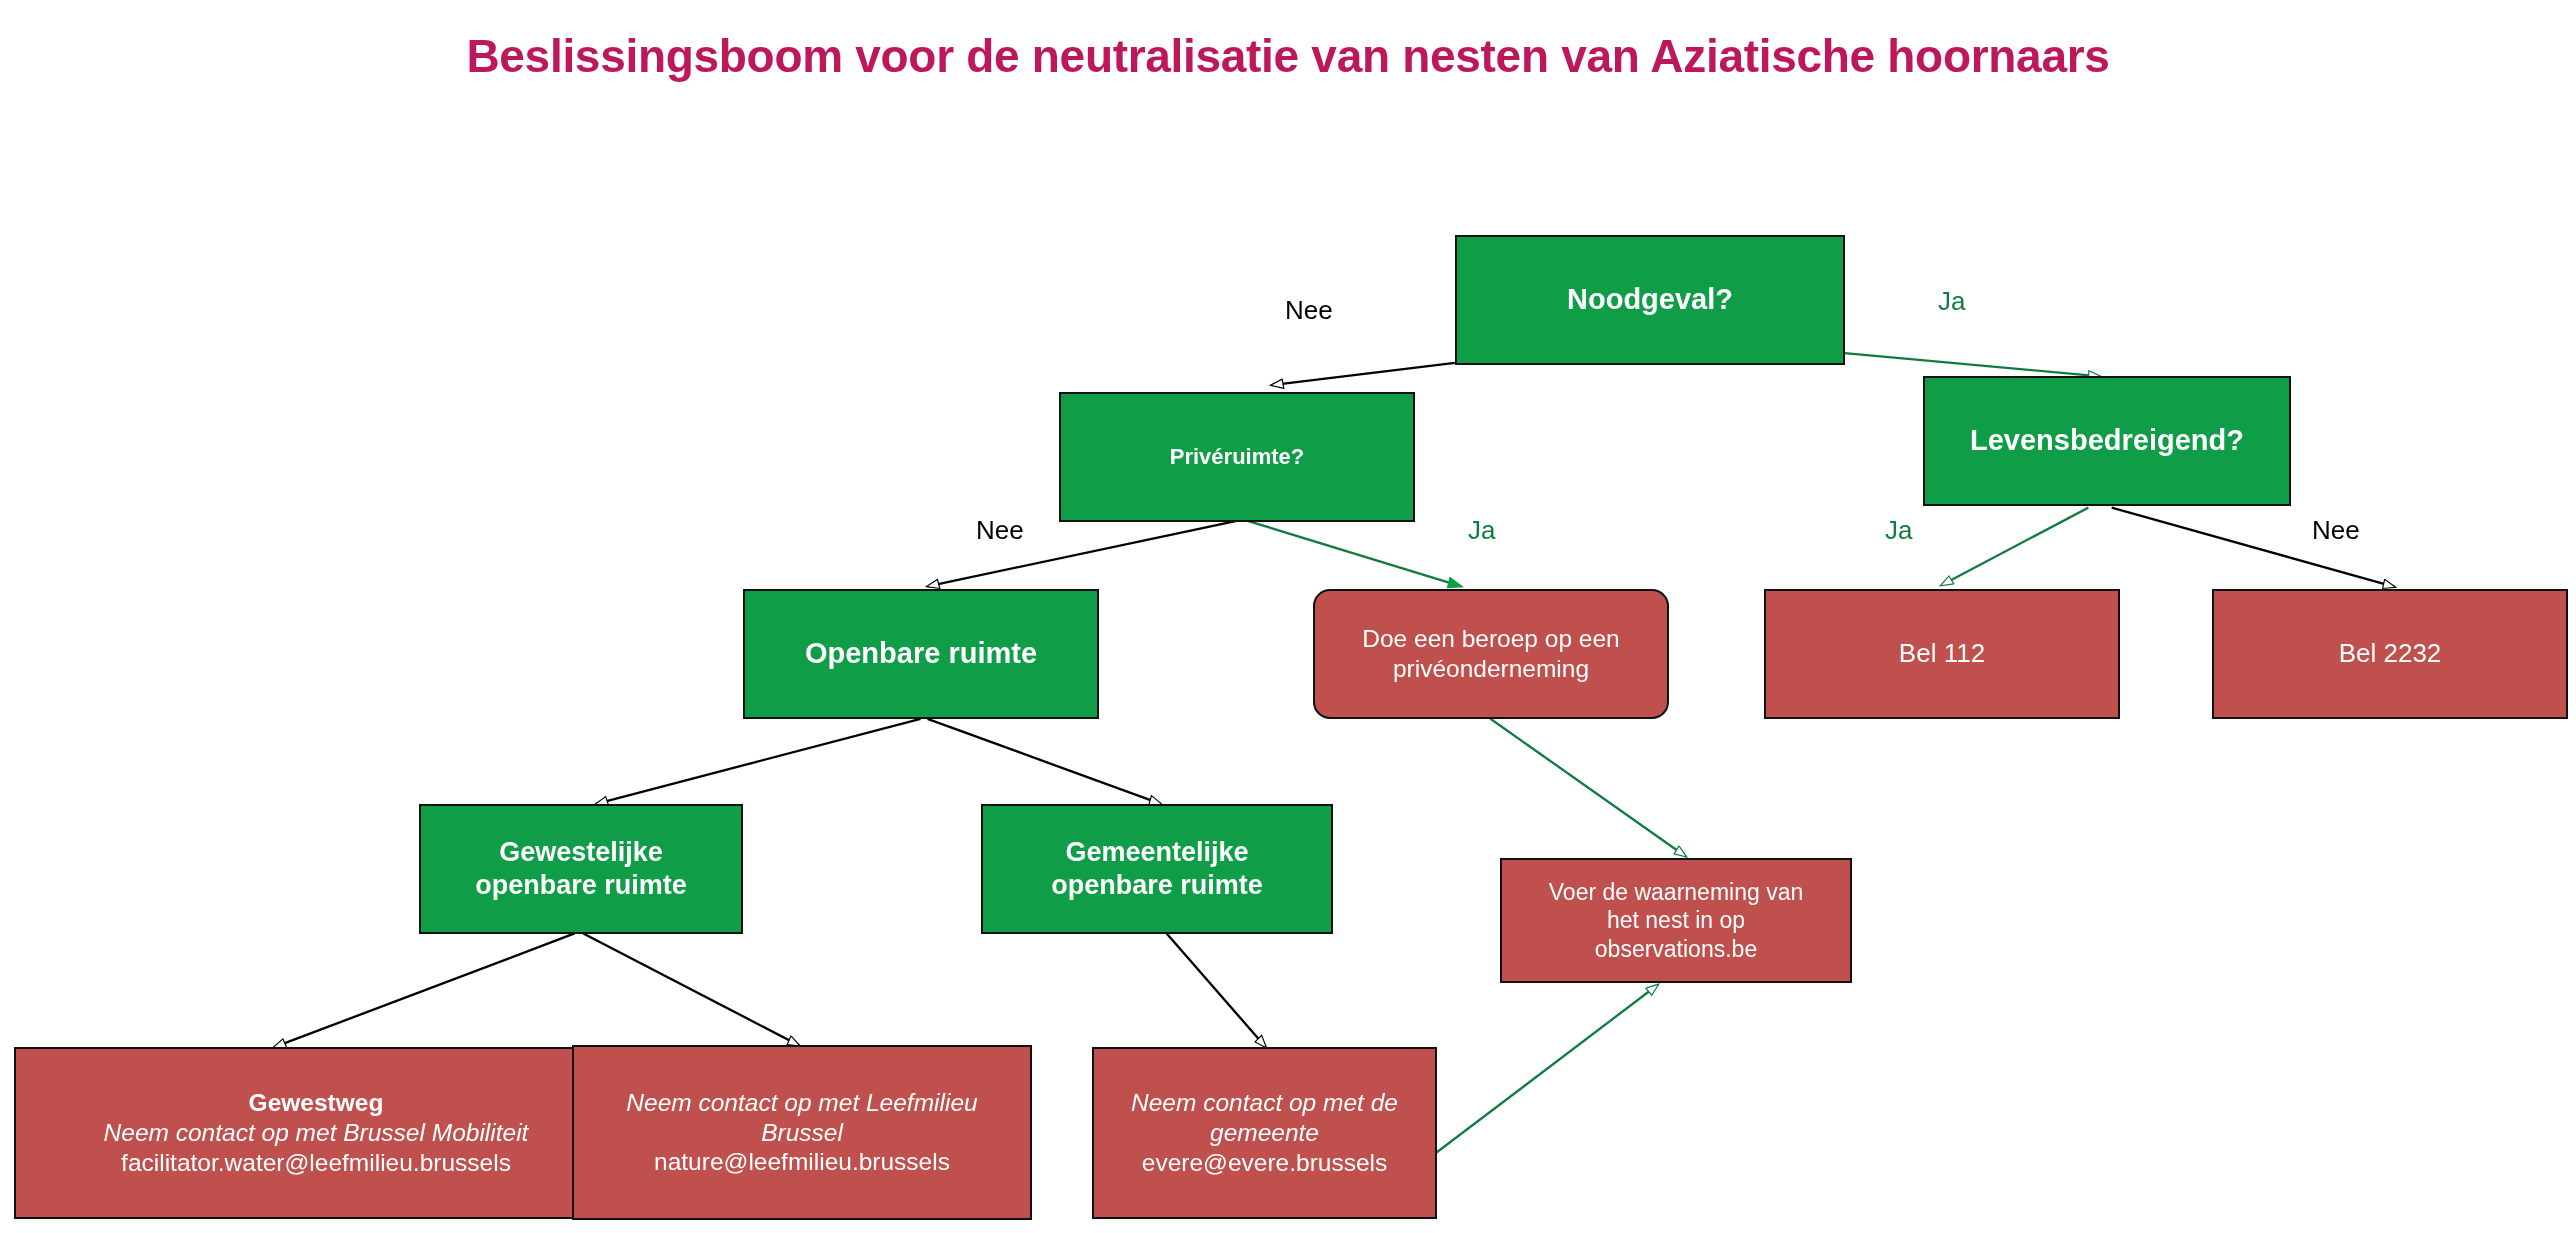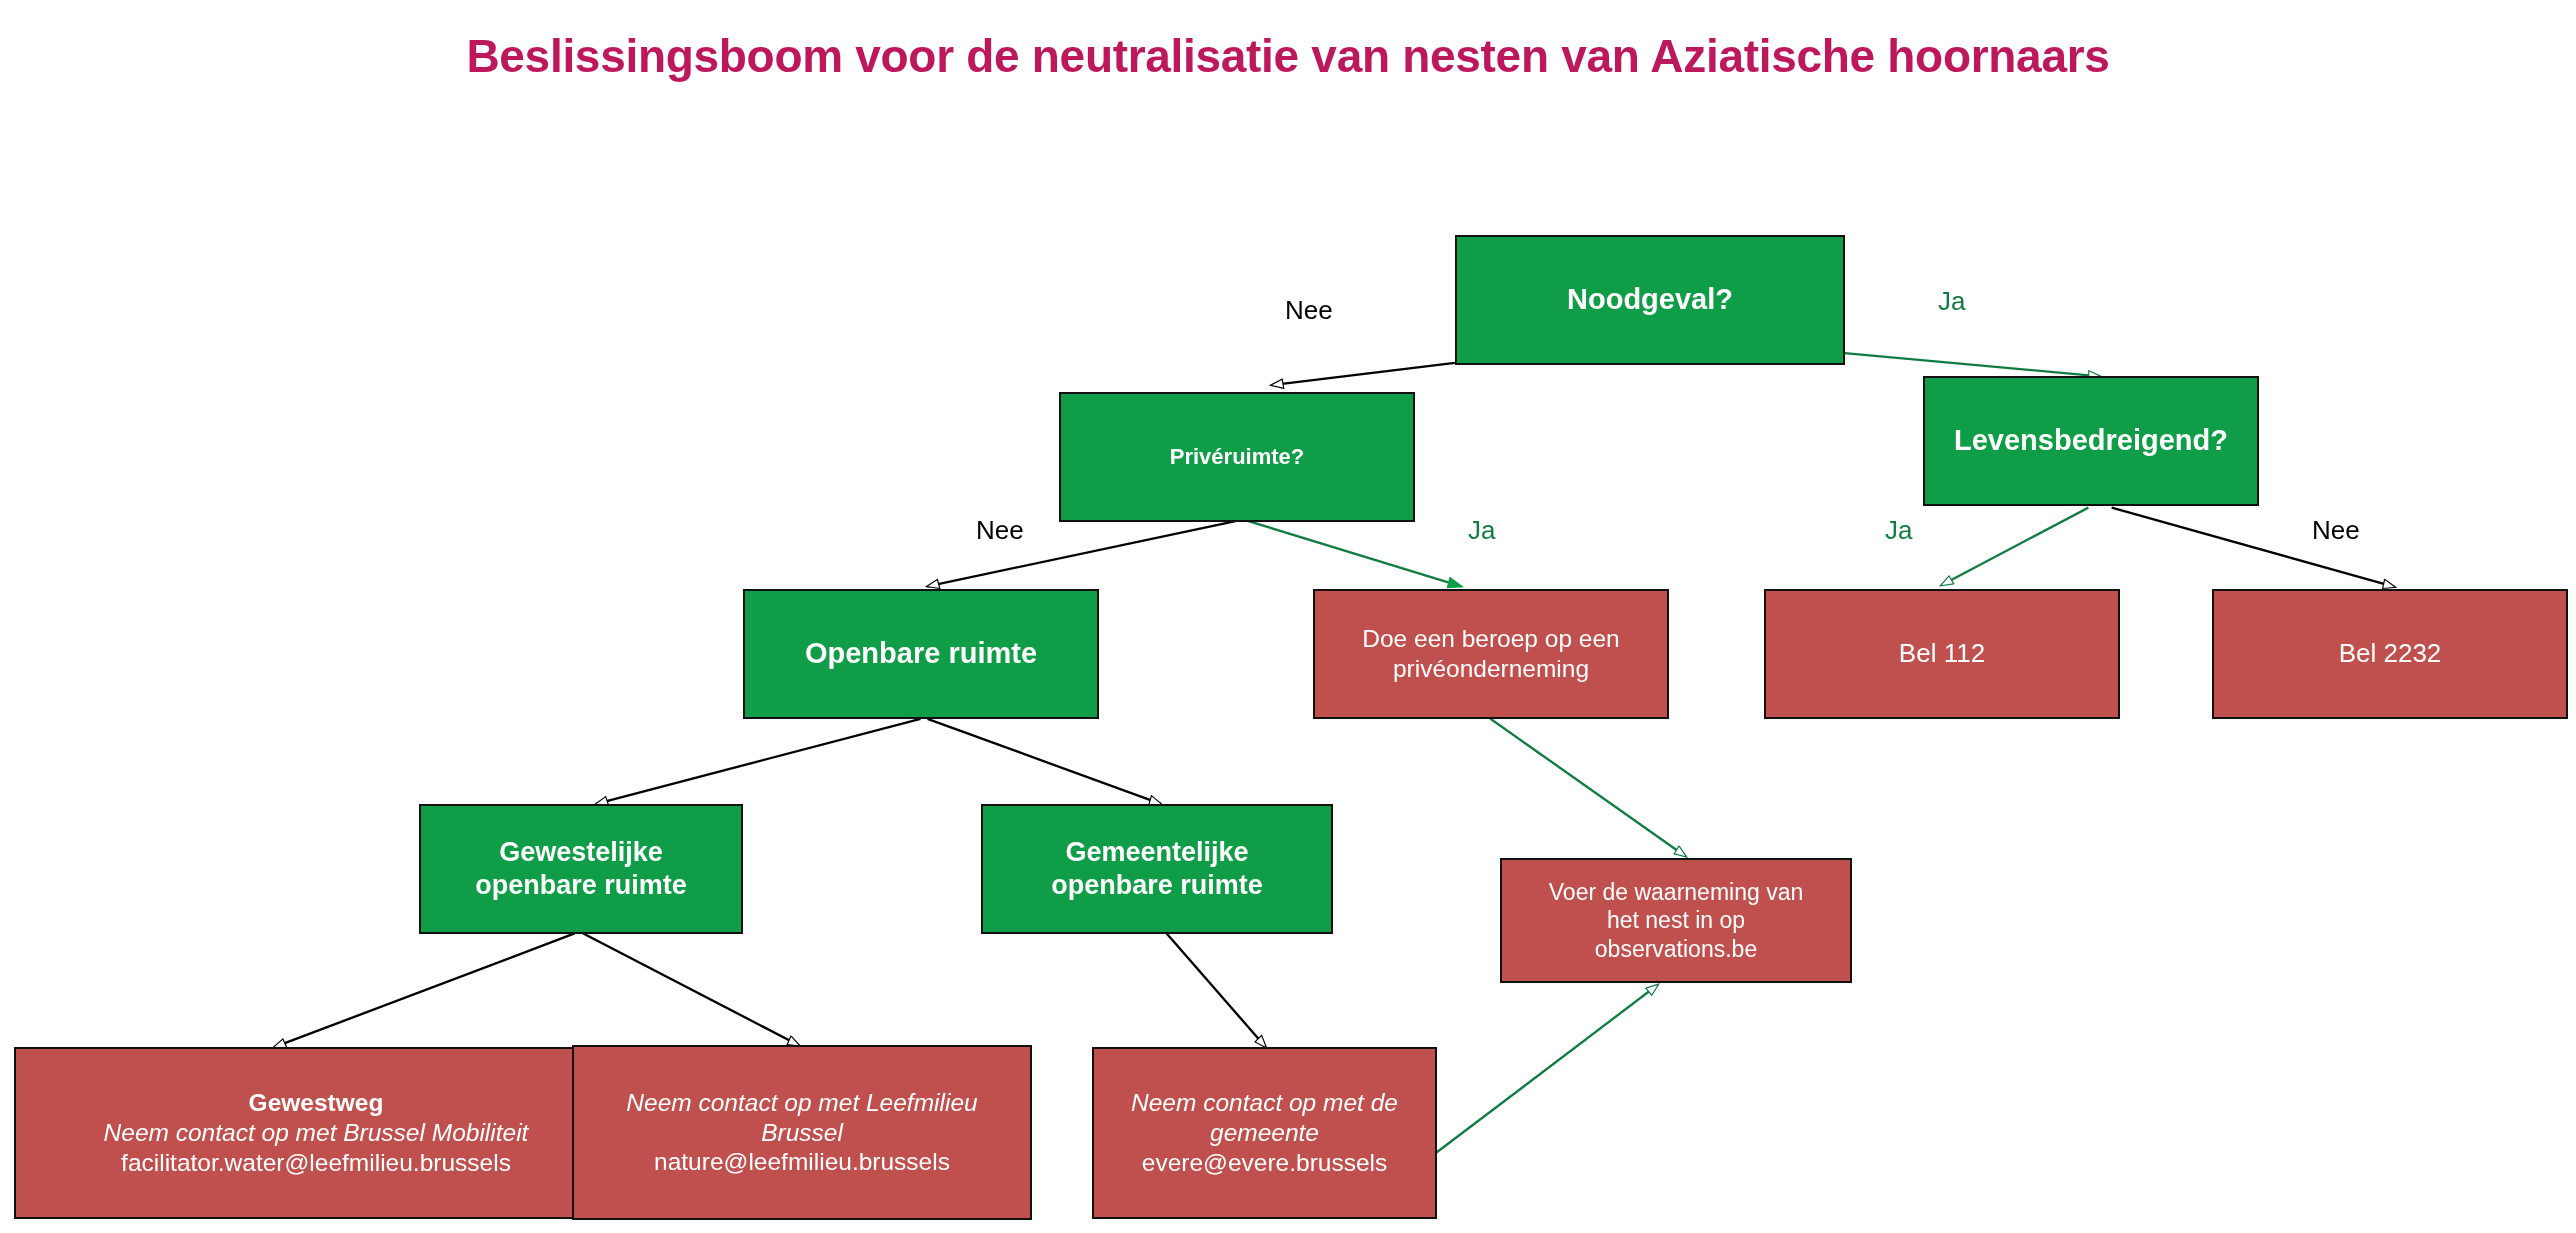--- a/index.html
+++ b/index.html
@@ -105,33 +105,33 @@
       <span class="ln bold">Noodgeval?</span>
     </span>
   </div>
 
   <div class="node green" id="n-priveruimte" style="left:1059px;top:392px;width:356px;height:130px;font-size:22px;">
     <span class="stack">
       <span class="ln bold">Privéruimte?</span>
     </span>
   </div>
 
-  <div class="node green" id="n-levensbedreigend" style="left:1923px;top:376px;width:336px;height:130px;font-size:29px;">
+  <div class="node green" id="n-levensbedreigend" style="left:1923px;top:376px;width:368px;height:130px;font-size:29px;">
     <span class="stack">
       <span class="ln bold">Levensbedreigend?</span>
     </span>
   </div>
 
   <div class="node green" id="n-openbare" style="left:743px;top:589px;width:356px;height:130px;font-size:29px;">
     <span class="stack">
       <span class="ln bold">Openbare ruimte</span>
     </span>
   </div>
 
-  <div class="node red" id="n-priveonderneming" style="left:1313px;top:589px;width:356px;height:130px;font-size:24.5px;">
+  <div class="node red" id="n-priveonderneming" style="left:1313px;top:589px;width:356px;height:130px;font-size:24.5px;border-radius:17px;">
     <span class="stack">
       <span class="ln plain">Doe een beroep op een</span>
       <span class="ln plain">privéonderneming</span>
     </span>
   </div>
 
   <div class="node red" id="n-bel112" style="left:1764px;top:589px;width:356px;height:130px;font-size:26px;">
     <span class="stack">
       <span class="ln plain">Bel 112</span>
     </span>

